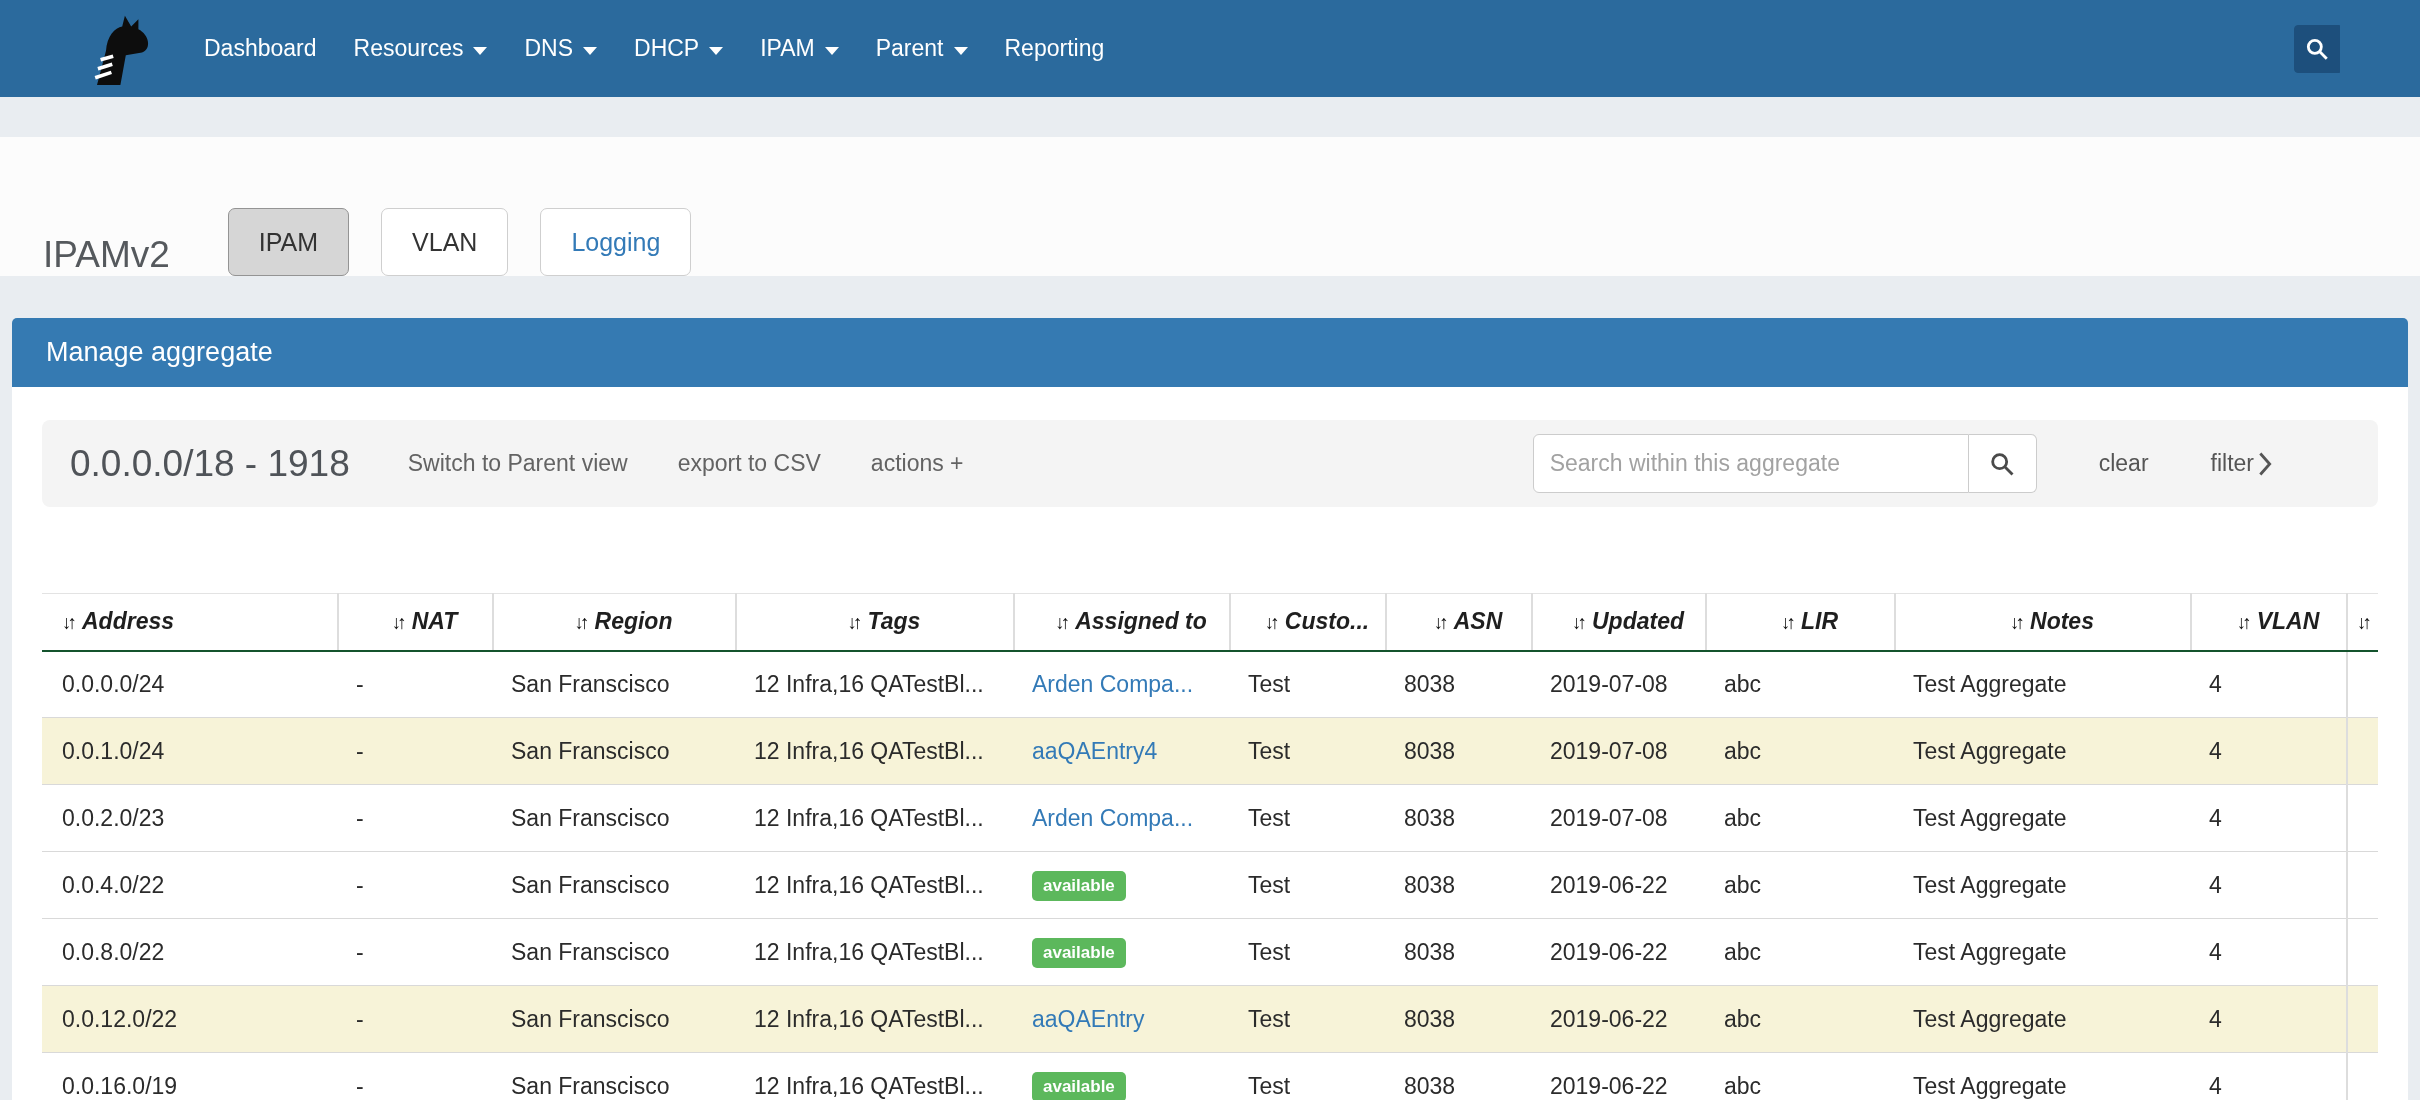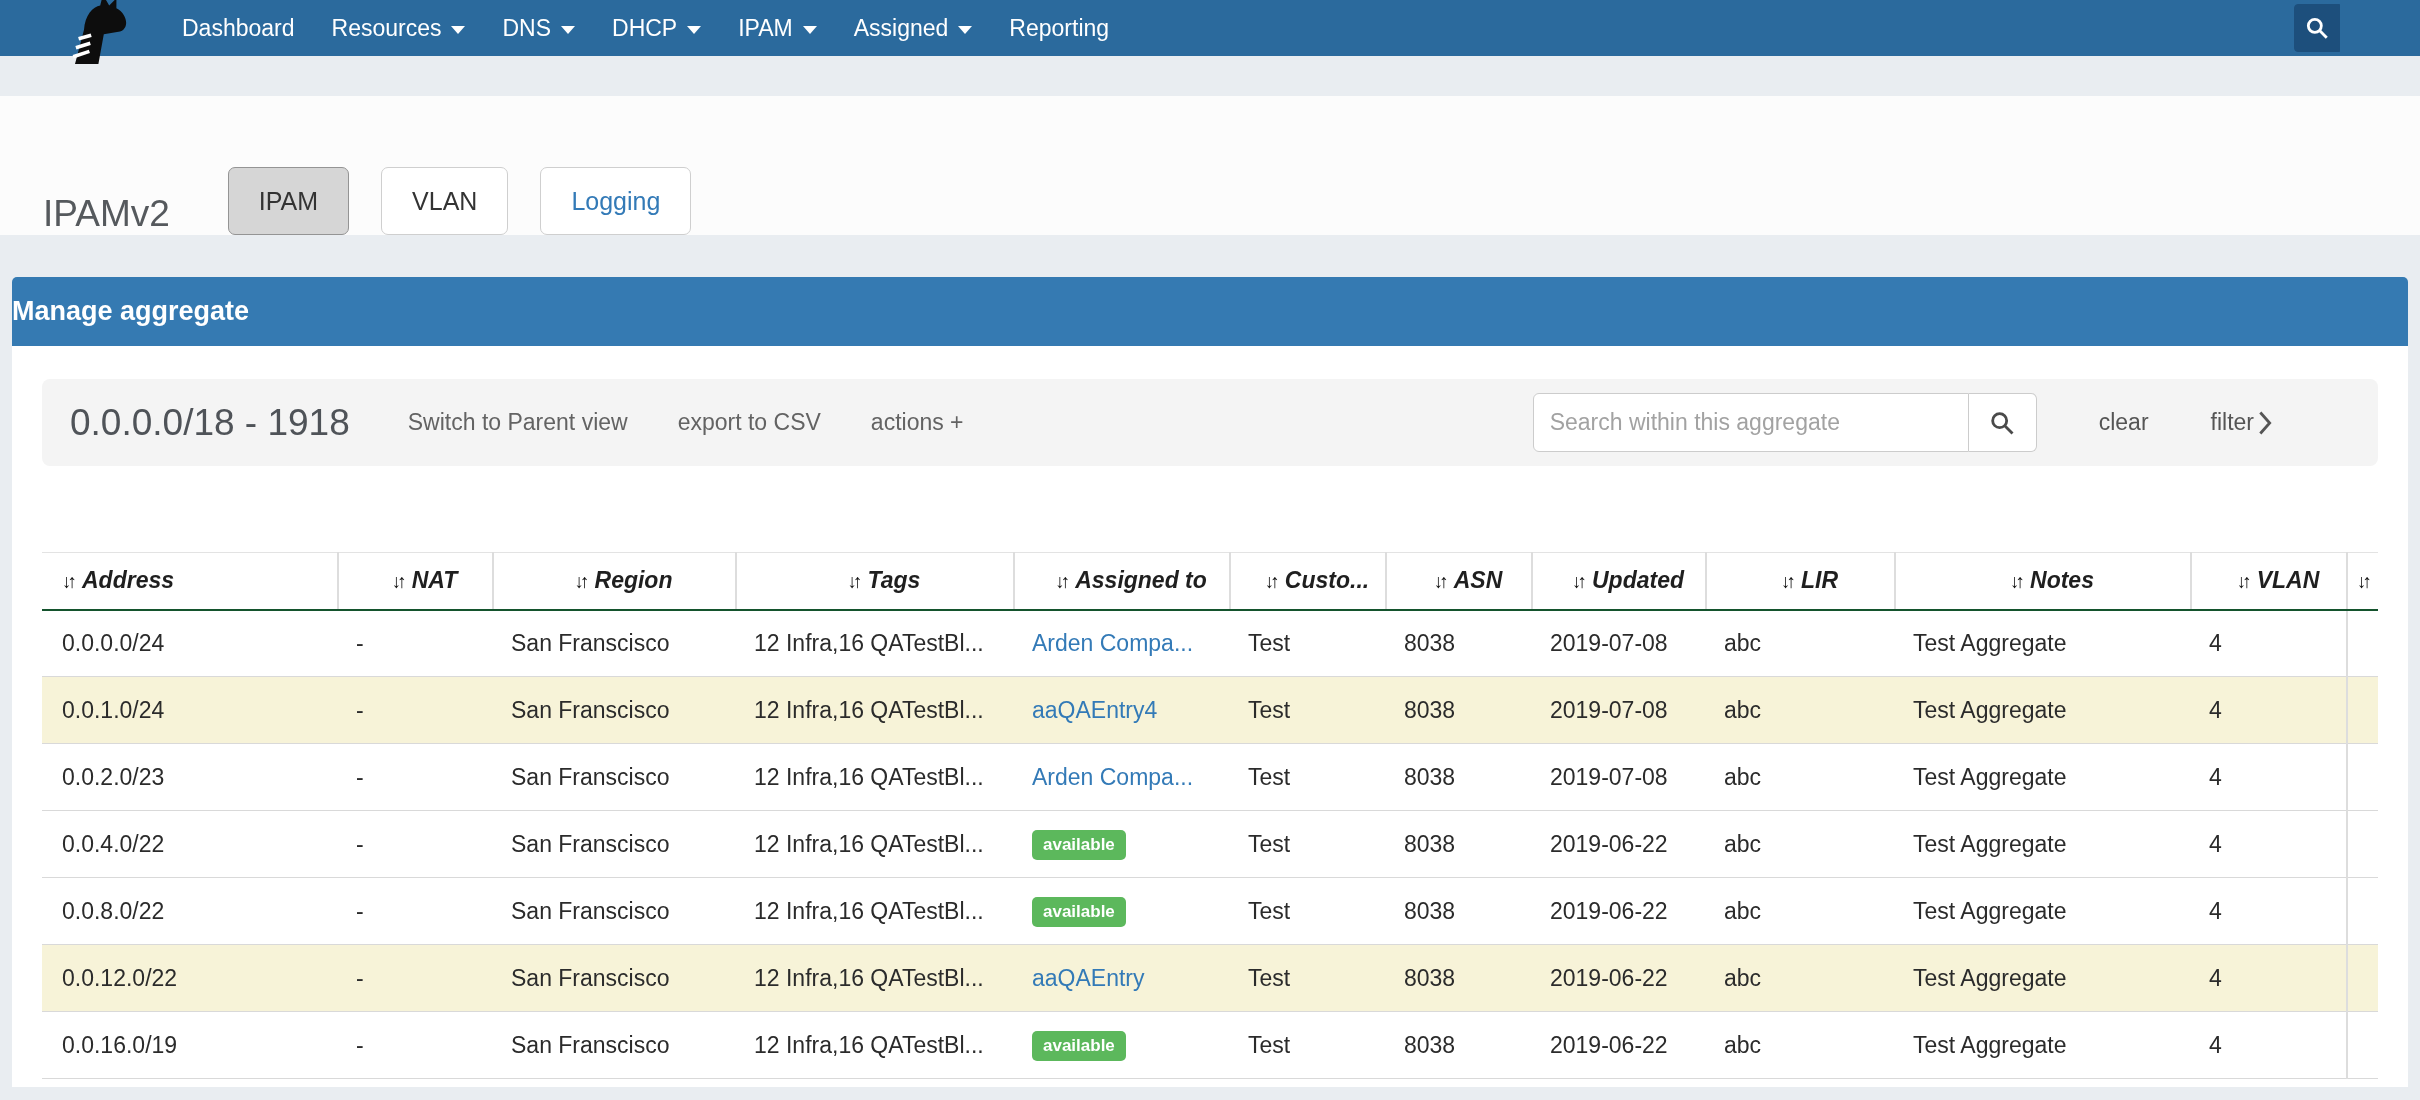--- a/index.html
+++ b/index.html
@@ -4,23 +4,23 @@
 <style>
   * { box-sizing: border-box; margin: 0; padding: 0; }
   html,body { width: 2420px; height: 1100px; }
   body {
     background: #e9edf1;
     font-family: "Liberation Sans", sans-serif;
     overflow: hidden;
   }
   
   .navbar {
-    height: 56px; background: #2b6a9d;
+    height: 97px; background: #2b6a9d;
     display: flex; align-items: center;
-    padding: 0 80px 0 44px;
+    padding: 0 80px 0 66px;
   }
   .logo { width: 98px; height: 72px; margin-right: 40px; flex: 0 0 auto; cursor: pointer; }
   .nav-items { list-style: none; display: flex; align-items: center; gap: 37px; }
   .nav-items li { color: #fff; font-size: 23px; cursor: pointer; display: flex; align-items: center; white-space: nowrap; }
   .caret {
     width: 0; height: 0; margin-left: 10px; margin-top: 4px;
     border-left: 7px solid transparent; border-right: 7px solid transparent;
     border-top: 8px solid #fff; display: inline-block;
   }
   .nav-search { margin-left: auto; display: flex; align-items: center; }
@@ -45,22 +45,22 @@
   .tab {
     height: 68px; padding: 0 30px; font-size: 25px; font-family: inherit;
     border-radius: 7px; border: 1px solid #cfcfcf; background: #fff; color: #333;
     margin-right: 32px; cursor: pointer;
   }
   .tab.active { background: #d6d6d6; border-color: #949494; }
   .tab.linkstyle { color: #337ab7; }
   
   .panel { margin: 42px 12px 0; }
   .panel-heading {
-    background: #357ab2; color: #fff; font-size: 27px; font-weight: 700;
-    height: 69px; line-height: 69px; border-radius: 5px 5px 0 0;
+    background: #357ab2; color: #fff; font-size: 27px; font-weight: 400;
+    height: 69px; line-height: 69px; padding-left: 34px; border-radius: 5px 5px 0 0;
   }
   .panel-body { background: #fff; padding: 33px 30px 8px; }
   
   .toolbar {
     background: #f4f4f4; border-radius: 8px; height: 87px;
     display: flex; align-items: center; padding: 0 28px;
   }
   .agg-label { font-size: 37px; color: #4f5358; margin-right: 58px; white-space: nowrap; }
   .toolbar-link { font-size: 23px; color: #636363; margin-right: 50px; cursor: pointer; text-decoration: none; white-space: nowrap; }
   .toolbar-spacer { flex: 1; }
@@ -129,21 +129,21 @@
       </li>
       <li>
         <span>DHCP</span>
         <span class="caret"></span>
       </li>
       <li>
         <span>IPAM</span>
         <span class="caret"></span>
       </li>
       <li>
-        <span>Assigned</span>
+        <span>Parent</span>
         <span class="caret"></span>
       </li>
       <li>
         <span>Reporting</span>
       </li>
     </ul>
   <div class="nav-search">
     <button class="nav-search-btn">
       <svg width="26" height="26" viewBox="0 0 24 24" fill="none">
         <circle cx="10" cy="10" r="6" stroke="#ffffff" stroke-width="2.6"></circle>

